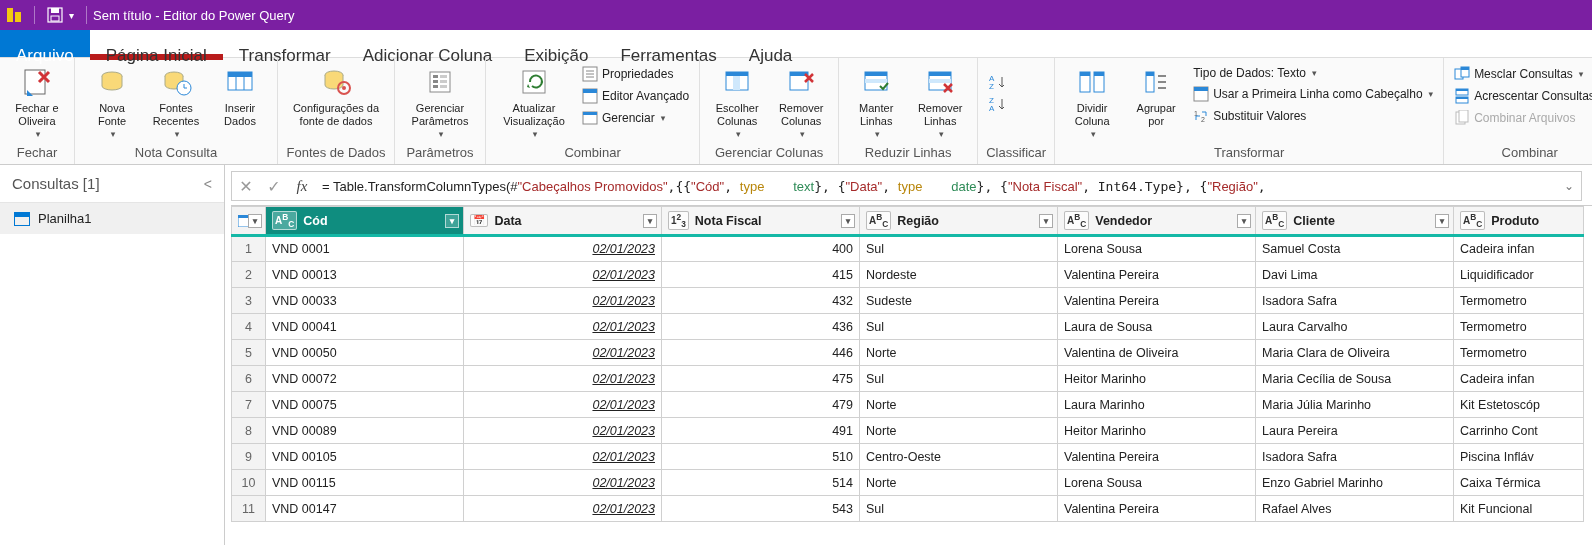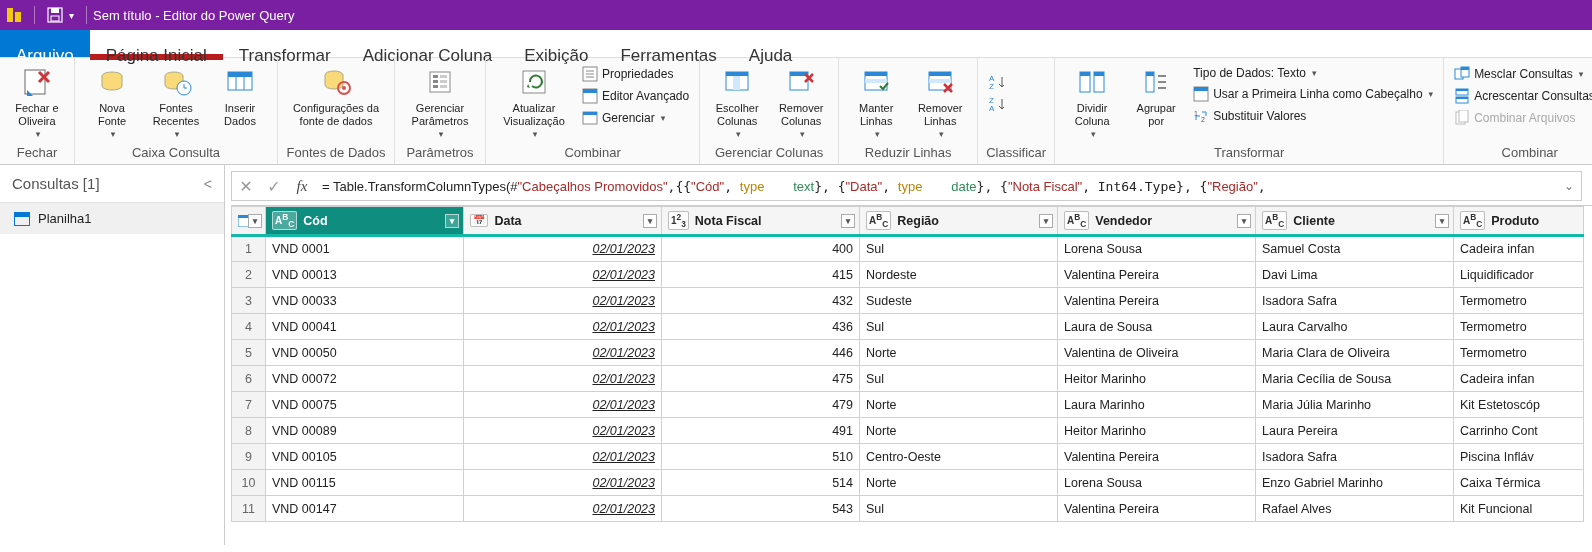--- a/index.html
+++ b/index.html
@@ -157,21 +157,21 @@
               <rect x="4" y="6" width="24" height="18" fill="#fff" stroke="#2b88d8"></rect>
               <rect x="4" y="6" width="24" height="5" fill="#2b88d8"></rect>
               <line x1="12" y1="6" x2="12" y2="24" stroke="#2b88d8"></line>
               <line x1="20" y1="6" x2="20" y2="24" stroke="#2b88d8"></line>
             </svg>
           </span>
         <span class="lbl" style="white-space:pre-line;">Inserir
 Dados</span>
       </div>
     </div>
-    <div class="ribbon-group-label">Caixa Consulta</div>
+    <div class="ribbon-group-label">Nota Consulta</div>
   </div>
 
   <div class="ribbon-group">
     <div class="ribbon-group-content">
       <div class="big-btn" style="width:100px">
         <span class="ico">
             <svg width="32" height="32">
               <ellipse cx="14" cy="9" rx="9" ry="4" fill="#f9d978" stroke="#aa8"></ellipse>
               <path d="M5 9 v10 a9 4 0 0 0 18 0 v-10" fill="#f9d978" stroke="#aa8"></path>
               <circle cx="24" cy="22" r="6" fill="none" stroke="#d9534f" stroke-width="2"></circle>

